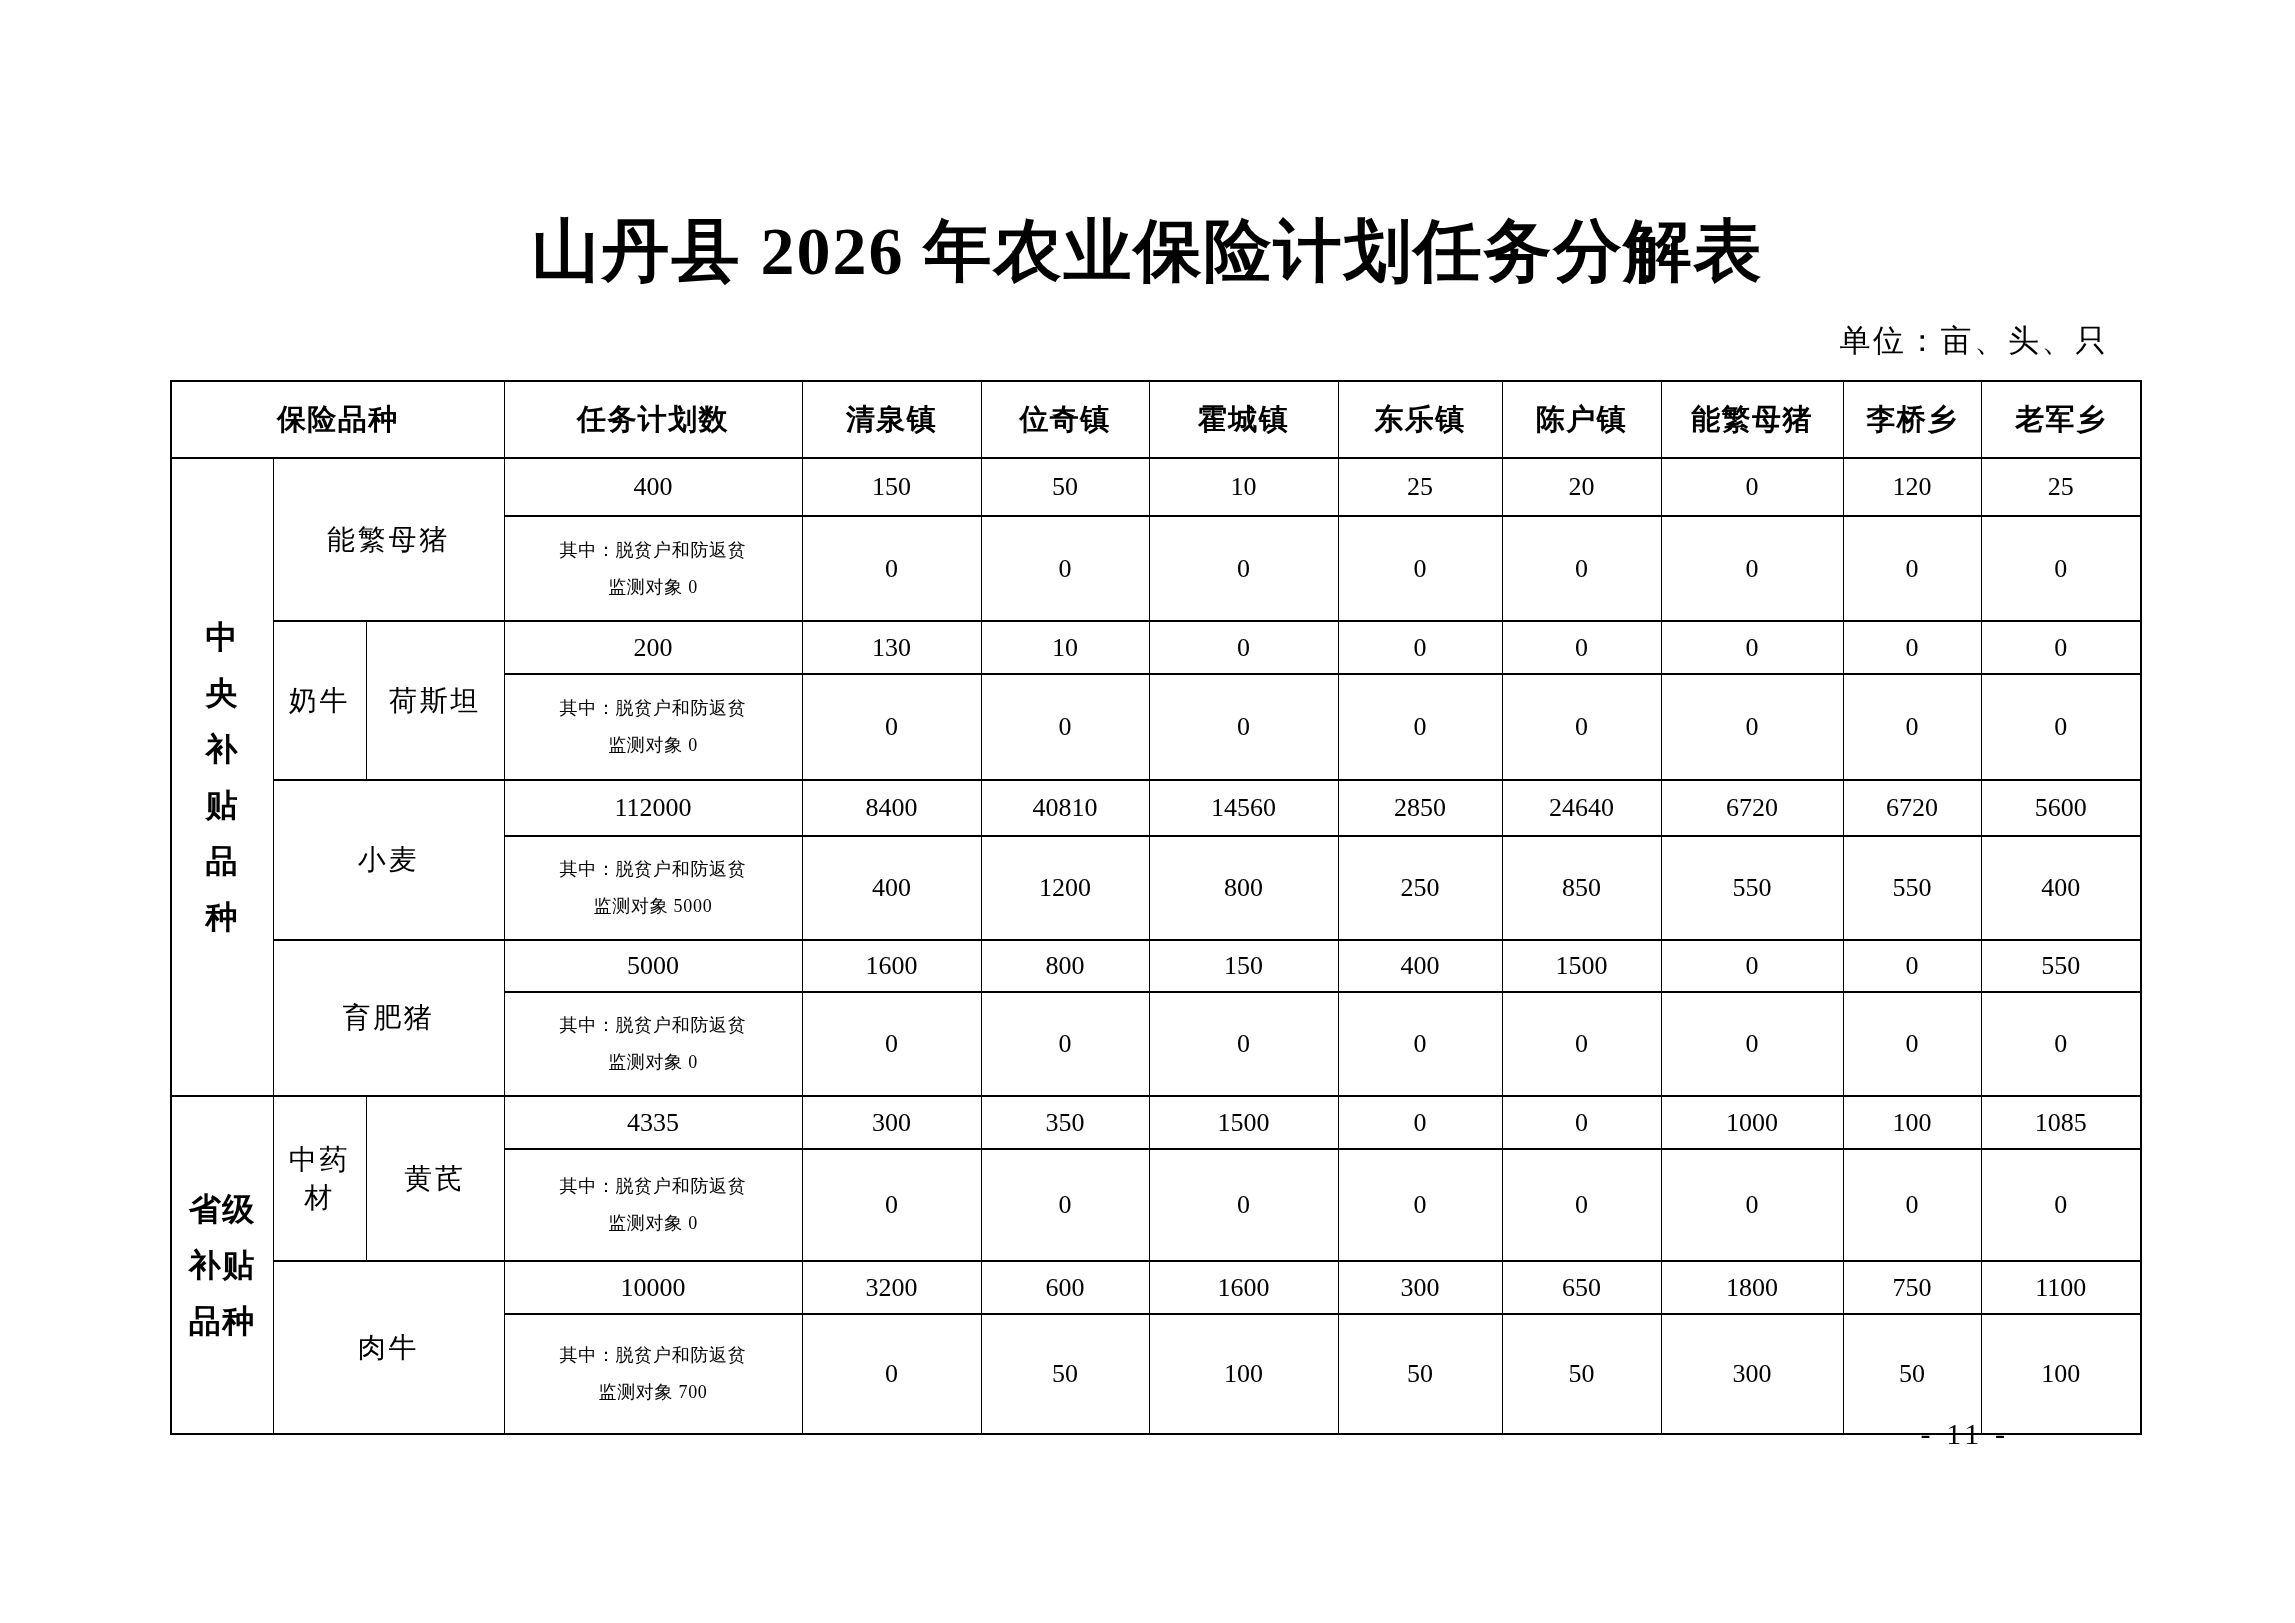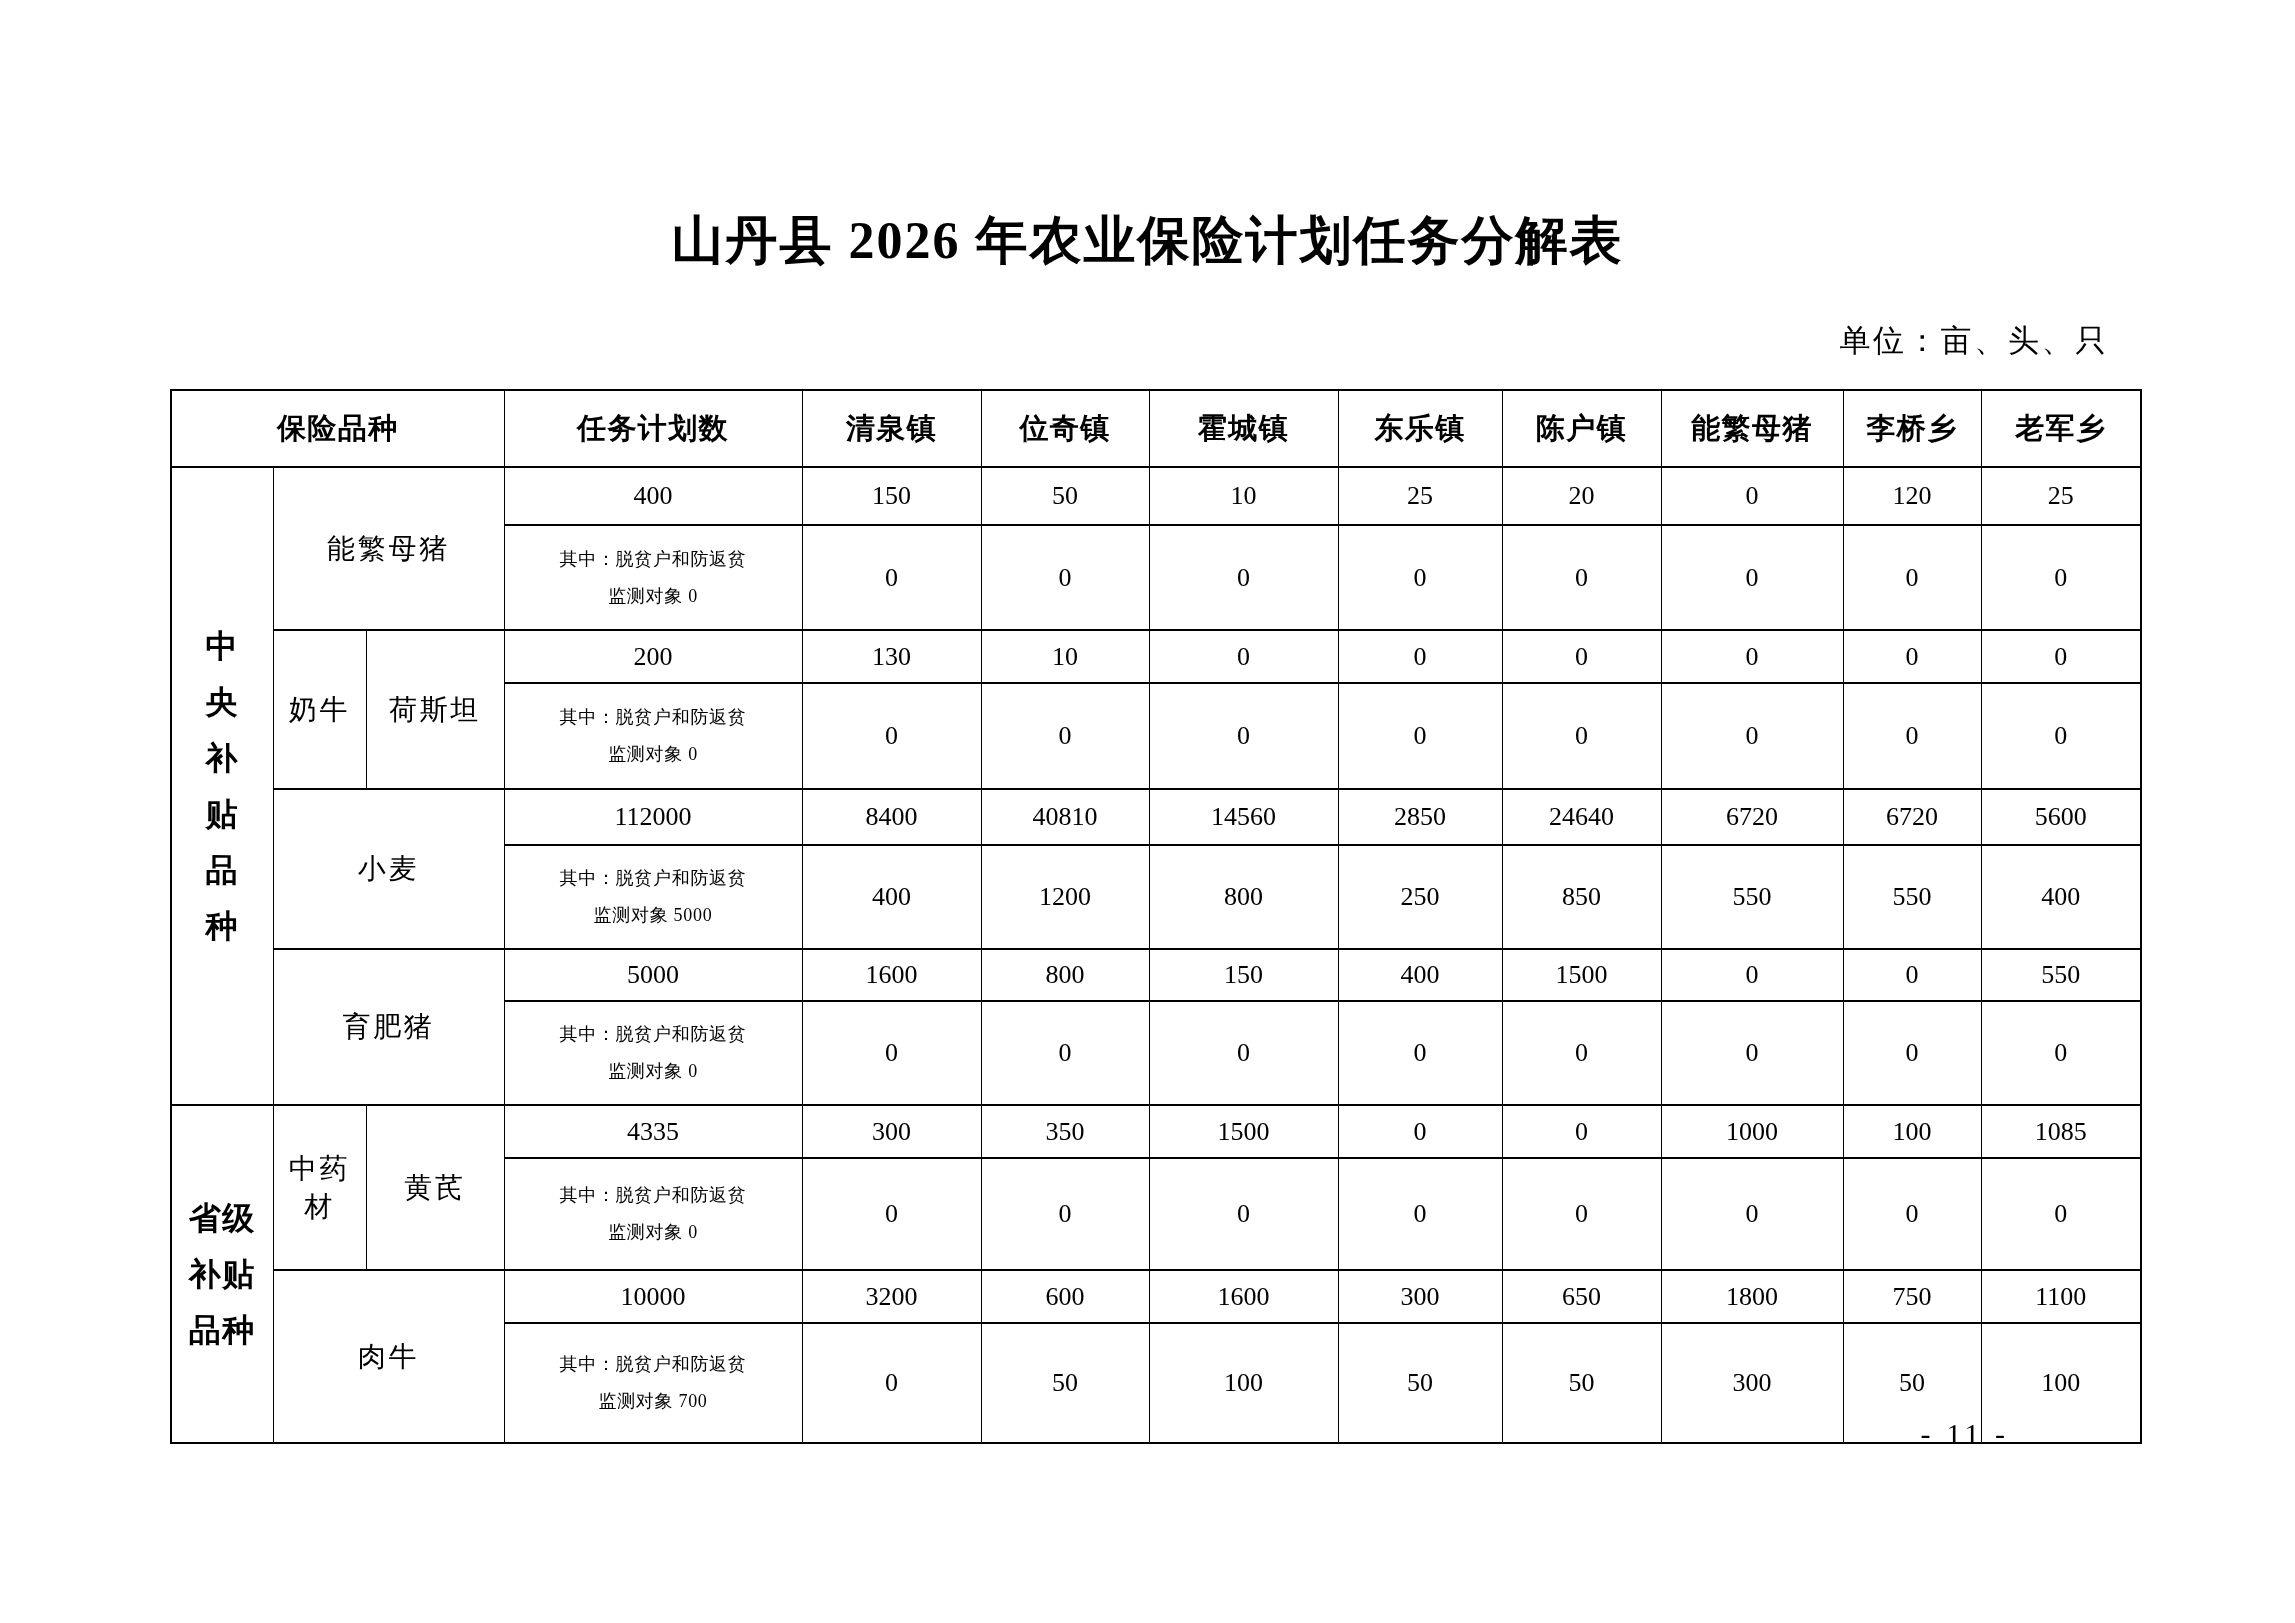--- a/index.html
+++ b/index.html
@@ -13,21 +13,21 @@
     height: 1623px;
     font-family: "Liberation Serif", "DejaVu Serif", serif;
     color: #000000;
   }
   .doc-title {
     position: absolute;
     top: 206px;
     left: 0;
     width: 100%;
     text-align: center;
-    font-size: 52px;
+    font-size: 68px;
     font-weight: bold;
     letter-spacing: 2px;
     font-family: "Liberation Serif", "DejaVu Serif", serif;
   }
   .unit-note {
     position: absolute;
     top: 320px;
     right: 186px;
     font-size: 31px;
     letter-spacing: 2.7px;
@@ -35,21 +35,21 @@
   .page-number {
     position: absolute;
     top: 1417px;
     right: 286px;
     font-size: 30px;
     letter-spacing: 4.1px;
   }
   table.task-table {
     position: absolute;
     left: 170px;
-    top: 389px;
+    top: 380px;
     width: 1970px;
     border-collapse: collapse;
     table-layout: fixed;
     border: 2.7px solid #000;
   }
   table.task-table td, table.task-table th {
     border: 1.4px solid #000;
     text-align: center;
     vertical-align: middle;
     padding: 0 4.1px;

